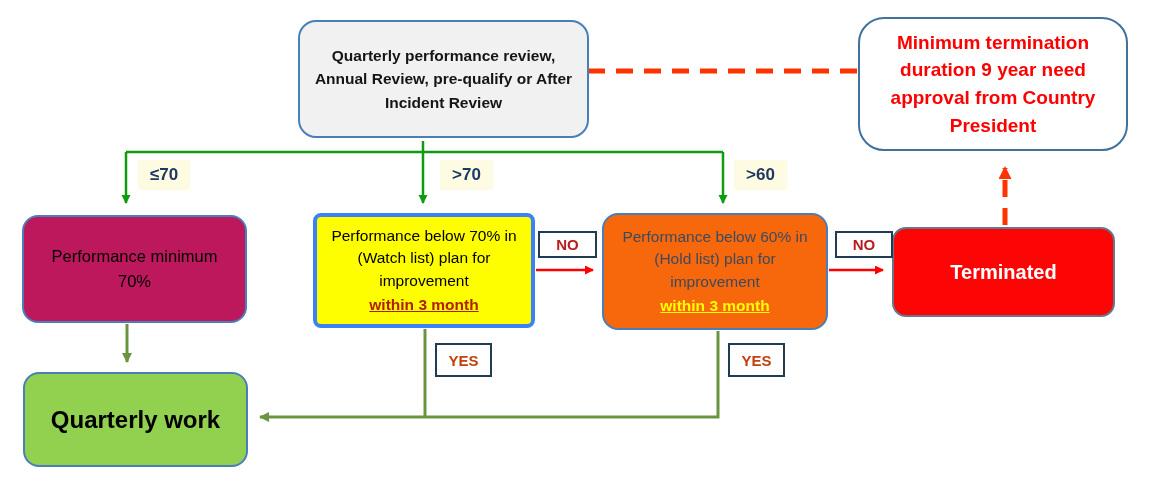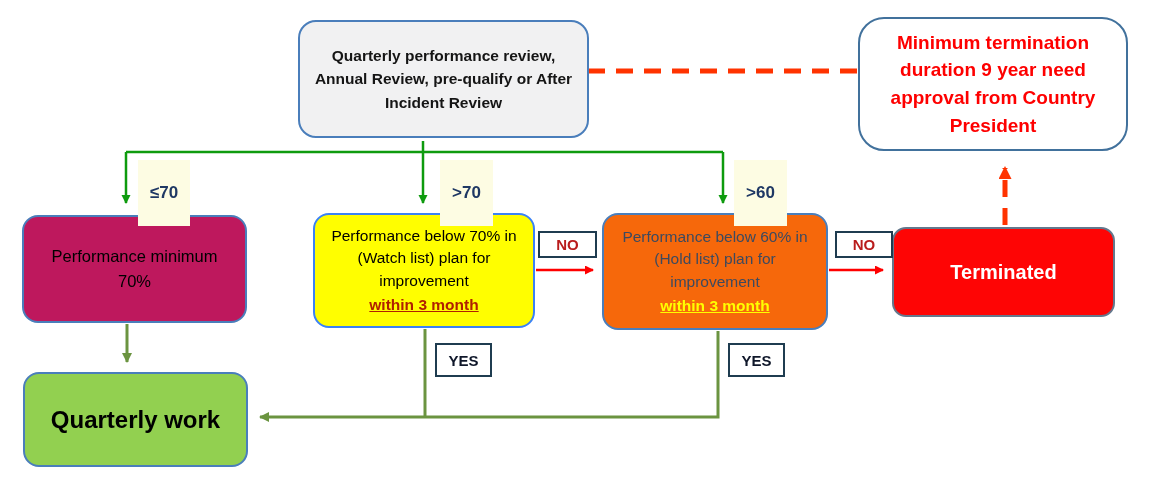--- a/index.html
+++ b/index.html
@@ -22,21 +22,21 @@
     border:2px solid #41719c;border-radius:26px;font-weight:bold;font-size:19px;
     color:#fe0000;line-height:1.45;padding:0 10px;
   }
   .node-perfmin{
     left:22px;top:215px;width:225px;height:108px;background:#be185d;
     border:2px solid #4a7ebb;border-radius:16px;font-size:16.5px;color:#000;
     line-height:1.5;padding:0 14px;
   }
   .node-watch{
     left:313px;top:213px;width:222px;height:115px;background:#fffe00;
-    border:2px solid #3b82f6;border-radius:16px;font-size:15.5px;color:#000;
+    border:4px solid #3b82f6;border-radius:8px;font-size:15.5px;color:#000;
     line-height:1.45;padding:0 8px;
   }
   .node-hold{
     left:602px;top:213px;width:226px;height:117px;background:#f6680b;
     border:2px solid #4a7ebb;border-radius:16px;font-size:15.5px;color:#3d4a5f;
     line-height:1.45;padding:0 8px;
   }
   .node-terminated{
     left:892px;top:227px;width:223px;height:90px;background:#fe0505;
     border:2px solid #64778c;border-radius:14px;font-weight:bold;font-size:20px;
@@ -48,31 +48,31 @@
     color:#000000;
   }
   .deadline-watch{
     display:block;margin-top:2px;color:#b02000;font-weight:bold;text-decoration:underline;
   }
   .deadline-hold{
     display:block;margin-top:2px;color:#ffff00;font-weight:bold;text-decoration:underline;
   }
   .branch-label{
     position:absolute;background:#fdfce3;color:#1f3864;font-weight:bold;font-size:17px;
-    padding:23px 12px;box-sizing:border-box;text-align:center;
+    padding:5px 12px;box-sizing:border-box;text-align:center;
   }
   .lbl-le70{left:138px;top:160px;}
   .lbl-gt70{left:440px;top:160px;}
   .lbl-gt60{left:734px;top:160px;}
   .decision{
     position:absolute;background:#ffffff;border:2px solid #1f3c50;box-sizing:border-box;
     display:flex;align-items:center;justify-content:center;font-weight:bold;font-size:15px;
   }
   .dec-no{color:#b91c1c;}
-  .dec-yes{color:#0f172a;}
+  .dec-yes{color:#c2410c;}
   .no1{left:538px;top:231px;width:59px;height:27px;}
   .no2{left:835px;top:231px;width:58px;height:27px;}
   .yes1{left:435px;top:343px;width:57px;height:34px;}
   .yes2{left:728px;top:343px;width:57px;height:34px;}
 </style>
 </head>
 <body>
 
 <div id="canvas">
 

